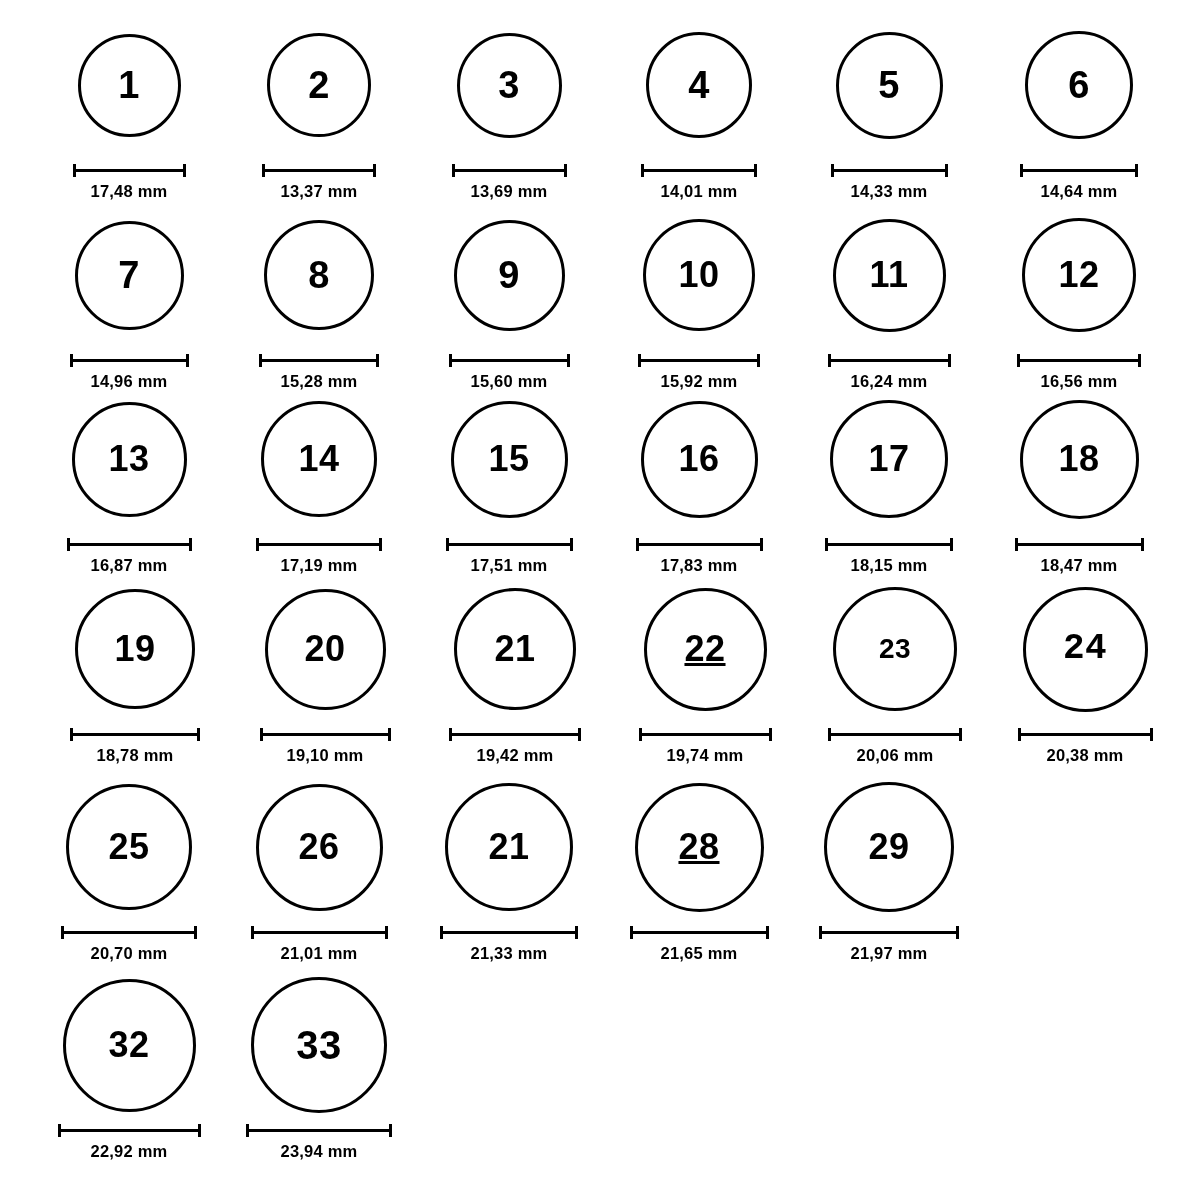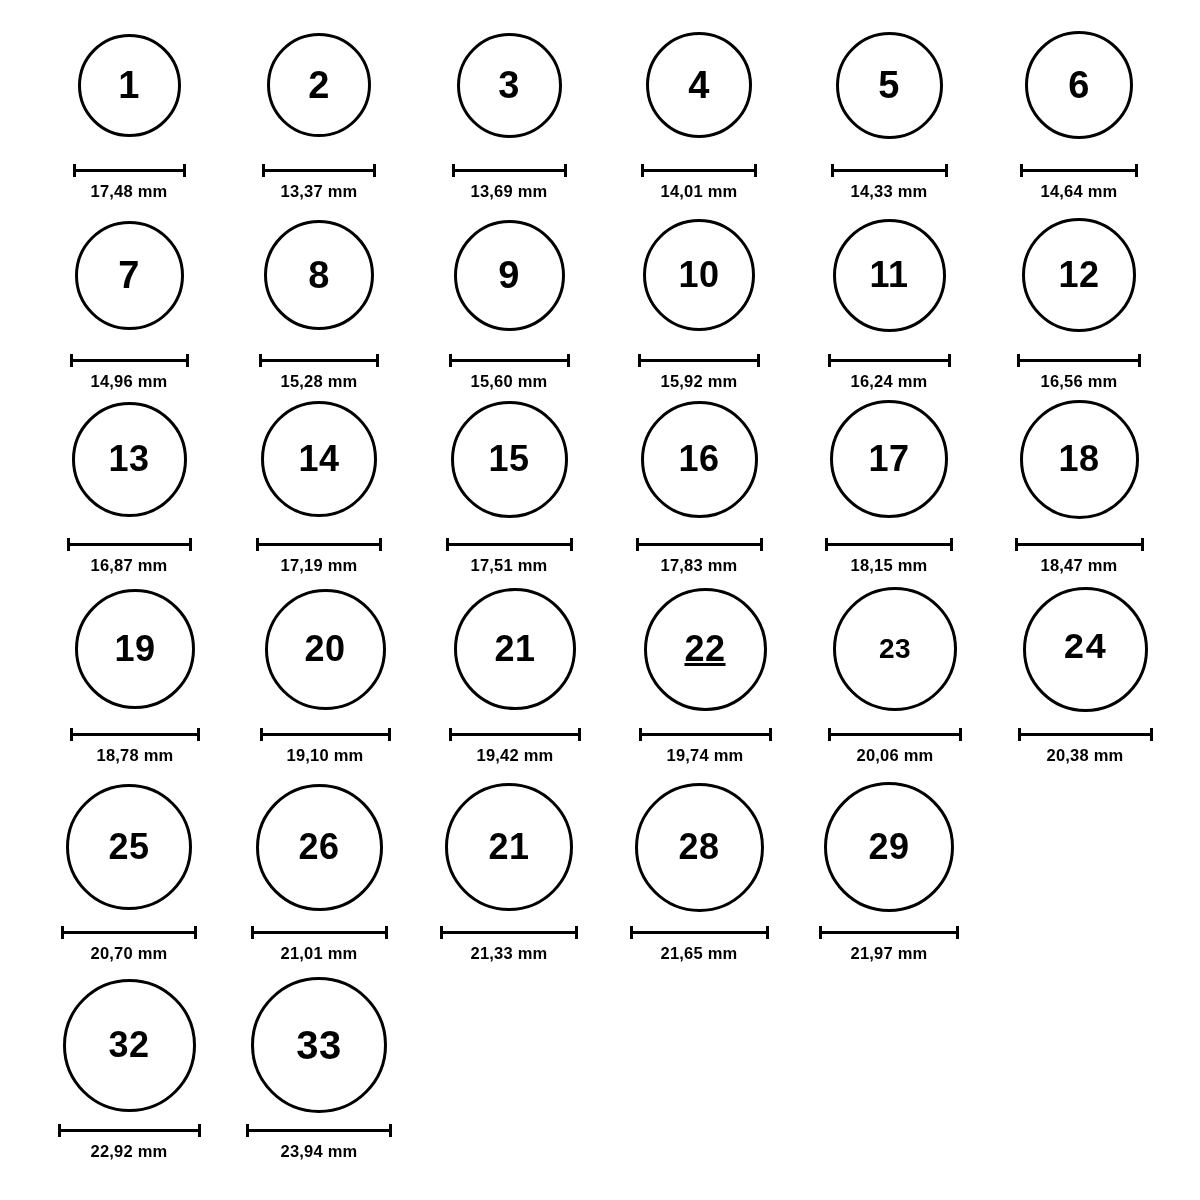--- a/index.html
+++ b/index.html
@@ -445,21 +445,21 @@
         <div class="measure-bar" style="width: 138px;">
           <span class="cap left"></span>
           <span class="bar-line"></span>
           <span class="cap right"></span>
         </div>
         <div class="measure-label">21,33 mm</div>
       </div>
       <div class="size-cell">
         <div class="circle-area" style="height: 142px;">
           <div class="ring-circle" style="width: 129px; height: 129px;">
-            <span class="ring-number" style="font-size: 36px;">28</span>
+            <span class="ring-number" style="font-size: 36px; text-decoration: underline;">28</span>
           </div>
         </div>
         <div class="measure-bar" style="width: 139px;">
           <span class="cap left"></span>
           <span class="bar-line"></span>
           <span class="cap right"></span>
         </div>
         <div class="measure-label">21,65 mm</div>
       </div>
       <div class="size-cell">

